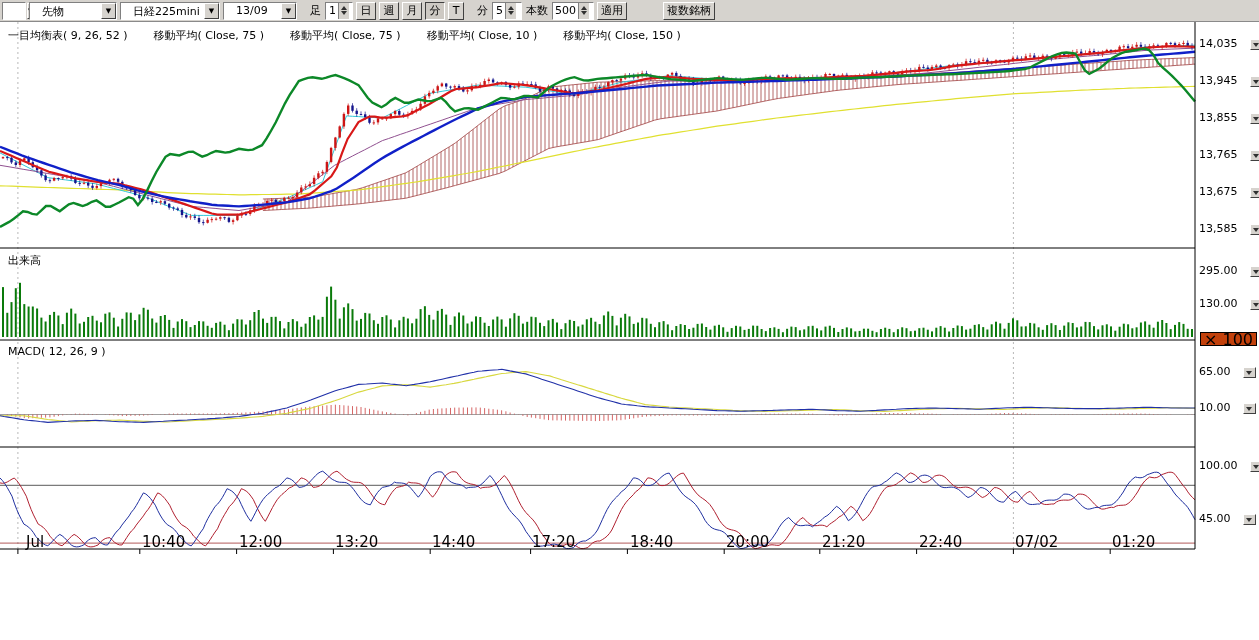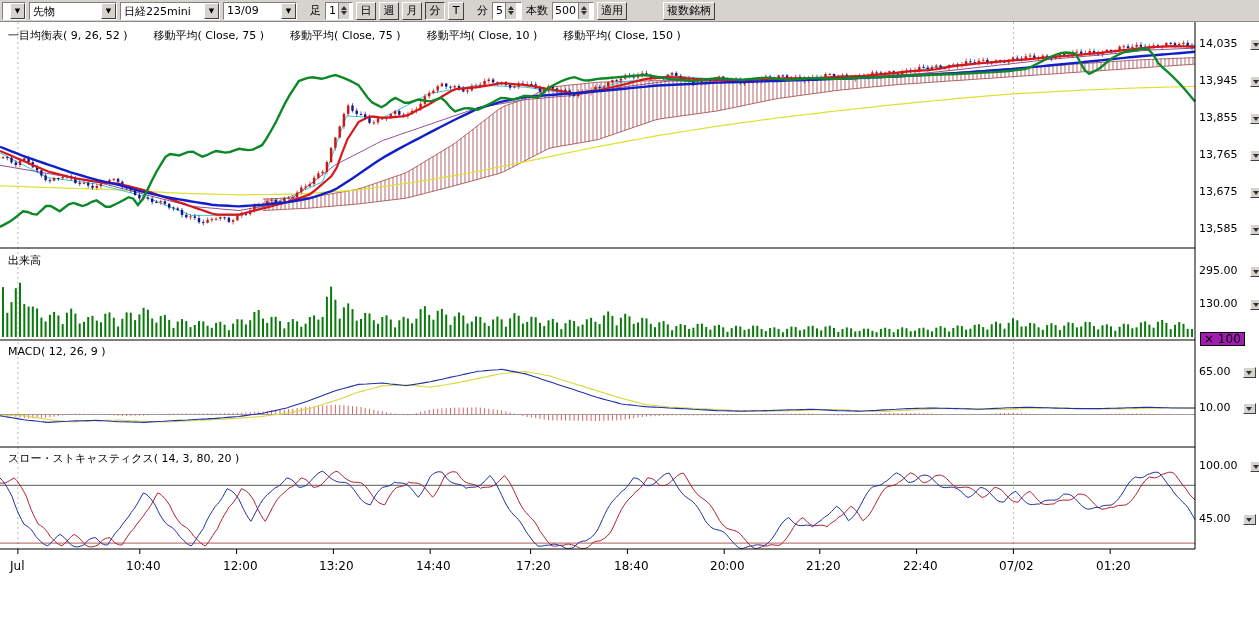--- a/index.html
+++ b/index.html
@@ -1,37 +1,37 @@
 <!DOCTYPE html>
 <html><head>
 <meta charset="utf-8">
 <style>
 *{margin:0;padding:0;box-sizing:border-box;}
 html,body{width:1259px;height:640px;background:#fff;font-family:"DejaVu Sans",sans-serif;overflow:hidden;}
 .toolbar{height:22px;background:#d6d3ce;border-bottom:1px solid #8a8a8a;display:flex;align-items:center;padding:1px 2px;gap:3px;font-size:11px;}
 .combo{background:#fff;border:1px solid;border-color:#808080 #fff #fff #808080;height:18px;display:flex;align-items:stretch;}
-.combo-text{flex:1;padding:1px 3px;font-size:11px;white-space:nowrap;overflow:hidden;}
+.combo-text{flex:1;padding:1px 12px;font-size:11px;white-space:nowrap;overflow:hidden;}
 .combo-btn{width:15px;background:#d6d3ce;border:1px solid;border-color:#fff #404040 #404040 #fff;font-size:7px;display:flex;align-items:center;justify-content:center;color:#000;}
 .tbtn{height:18px;min-width:20px;background:#d6d3ce;border:1px solid;border-color:#fff #404040 #404040 #fff;font-size:11px;font-family:inherit;padding:0 3px;cursor:default;}
 .tbtn.pressed{border-color:#404040 #fff #fff #404040;background:#cdc9c3;}
 .tlabel{font-size:11px;padding:0 1px;white-space:nowrap;}
 .spinbox{background:#fff;border:1px solid;border-color:#808080 #fff #fff #808080;height:18px;display:flex;align-items:stretch;}
 .spinval{padding:1px 2px;font-size:11px;min-width:12px;text-align:right;}
 .spincol{width:11px;background:#d6d3ce;border-left:1px solid #808080;display:flex;flex-direction:column;align-items:center;justify-content:center;gap:1px;}
 .tri-up{width:0;height:0;border-left:3px solid transparent;border-right:3px solid transparent;border-bottom:4px solid #303030;}
 .tri-dn{width:0;height:0;border-left:3px solid transparent;border-right:3px solid transparent;border-top:4px solid #303030;}
 .sp{width:6px;}
 .chart-wrap{position:relative;width:1259px;height:618px;background:#fff;}
 #svghost{position:absolute;left:0;top:0;width:1259px;height:618px;}
 .legend{position:absolute;left:8px;display:flex;gap:26px;font-size:11px;white-space:nowrap;color:#000;}
 .panel-label{position:absolute;left:8px;font-size:11px;color:#000;}
 .ytick{position:absolute;left:1199px;display:flex;align-items:flex-end;gap:12px;font-size:11px;height:12px;line-height:12px;color:#000;}
 .yspin{width:13px;height:11px;background:#d6d3ce;border:1px solid;border-color:#fff #404040 #404040 #fff;display:flex;align-items:center;justify-content:center;}
-.xtick{position:absolute;top:537px;font-size:12px;color:#000;}
-.multiplier{position:absolute;left:1200px;top:310px;border:1px solid #000;background:#a21caf;font-size:12px;padding:0 3px;height:14px;line-height:13px;color:#000;}
+.xtick{position:absolute;top:511px;font-size:15px;color:#000;margin-left:16px;}
+.multiplier{position:absolute;left:1200px;top:310px;border:1px solid #000;background:#c2410c;font-size:16px;padding:0 3px;height:14px;line-height:13px;color:#000;}
 </style>
 </head>
 <body>
 
 <div>
   <div class="toolbar">
     <div class="combo" style="width:24px">
         <span class="combo-text"></span>
         <span class="combo-btn">▼</span>
       </div>
@@ -1250,21 +1250,20 @@
     <div class="legend" style="top:6px">
       <span>一目均衡表( 9, 26, 52 )</span>
       <span>移動平均( Close, 75 )</span>
       <span>移動平均( Close, 75 )</span>
       <span>移動平均( Close, 10 )</span>
       <span>移動平均( Close, 150 )</span>
     </div>
 
     <div class="panel-label" style="top:231px">出来高</div>
     <div class="panel-label" style="top:323px">MACD( 12, 26, 9 )</div>
-    <div class="panel-label" style="top:429px">スロー・ストキャスティクス( 14, 3, 80, 20 )</div>
 
     <div class="ytick" style="top:16px">
         <span>14,035</span>
         <span class="yspin">
           <span class="tri-dn"></span>
         </span>
       </div>
     <div class="ytick" style="top:53px">
         <span>13,945</span>
         <span class="yspin">

